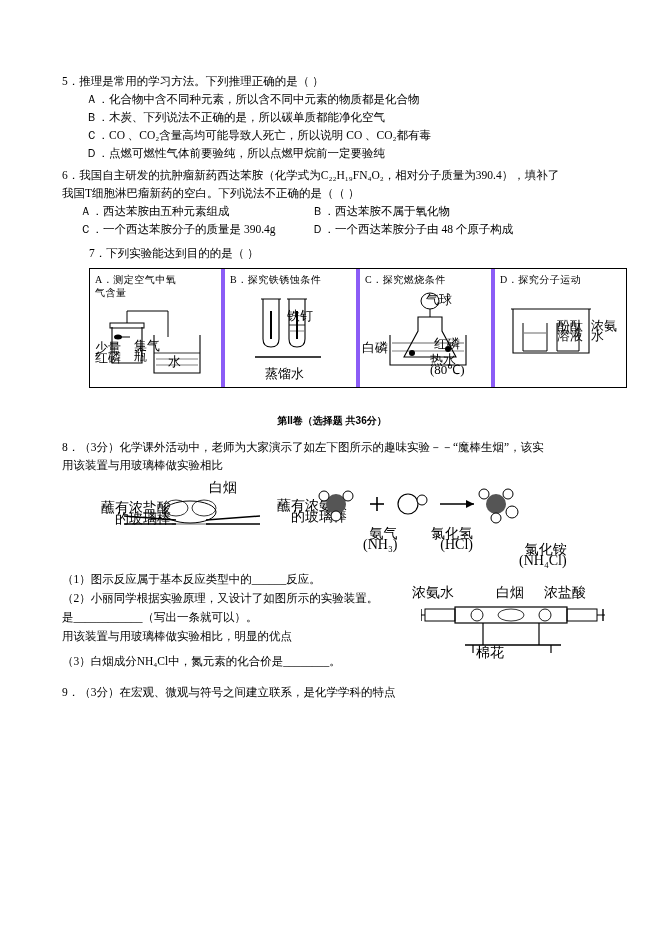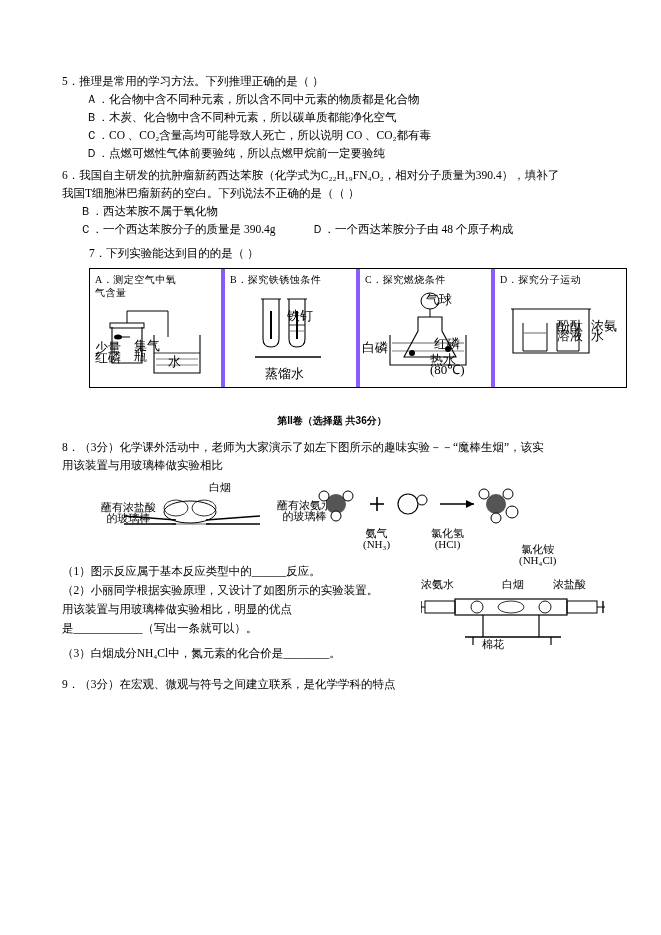--- a/index.html
+++ b/index.html
@@ -92,22 +92,22 @@
     height:84px;
     margin-top:4px;
   }
   .fig-mol{
     position:absolute;
     left:250px;top:2px;
     width:215px;height:70px;
   }
   .molcap{
     position:absolute;
-    font-size:11px;
-    text-align:center;
+    font-size:14px;
+    text-align:right;
     line-height:11px;
     padding-left:39px;
   }
   .fig-app{
     position:absolute;
     right:0;
     width:185px;
     height:80px;
   }
   svg{display:block;}
@@ -115,29 +115,30 @@
 </style>
 </head>
 <body>
 
 <div class="page">
   <div class="content">
 
     <div class="q">
       <div class="qline">5．推理是常用的学习方法。下列推理正确的是（        ）</div>
       <div class="opt">Ａ．化合物中含不同种元素，所以含不同中元素的物质都是化合物</div>
-      <div class="opt">Ｂ．木炭、化合物中含不同种元素，所以碳单质都能净化空气</div>
+      <div class="opt">Ｂ．木炭、下列说法不正确的是，所以碳单质都能净化空气</div>
       <div class="opt">Ｃ．CO 、CO₂含量高均可能导致人死亡，所以说明 CO 、CO₂都有毒</div>
       <div class="opt">Ｄ．点燃可燃性气体前要验纯，所以点燃甲烷前一定要验纯</div>
     </div>
 
     <div class="q" style="margin-top:4px;">
       <div class="qline">6．我国自主研发的抗肿瘤新药西达苯胺（化学式为C₂₂H₁₉FN₄O₂，相对分子质量为390.4），填补了</div>
       <div class="qline">我国T细胞淋巴瘤新药的空白。下列说法不正确的是（（        ）</div>
       <div class="opt2col">
+        <span>Ａ．西达苯胺由五种元素组成</span>
         <span>Ｂ．西达苯胺不属于氧化物</span>
       </div>
       <div class="opt2col">
         <span>Ｃ．一个西达苯胺分子的质量是 390.4g</span>
         <span>Ｄ．一个西达苯胺分子由 48 个原子构成</span>
       </div>
     </div>
 
     <div class="q" style="margin-top:6px;padding-left:27px;">
       <div class="qline">7．下列实验能达到目的的是（        ）</div>
@@ -288,27 +289,27 @@
           <circle cx="200" cy="32" r="6" fill="#fff" stroke="#000"></circle>
         </svg>
         <div class="molcap" style="left:262px;top:50px;white-space:pre-line;">氨气
 (NH₃)</div>
         <div class="molcap" style="left:330px;top:50px;white-space:pre-line;">氯化氢
 (HCl)</div>
         <div class="molcap" style="left:418px;top:66px;white-space:pre-line;">氯化铵
 (NH₄Cl)</div>
       </div>
 
-      <div class="para" style="">（1）图示反应属于基本反应类型中的______反应。</div>
+      <div class="para" style="margin-top:8px;">（1）图示反应属于基本反应类型中的______反应。</div>
 
       <div style="position:relative;">
         <div style="width:345px;">
           <div class="para">（2）小丽同学根据实验原理，又设计了如图所示的实验装置。</div>
+          <div class="para">是____________（写出一条就可以）。</div>
           <div class="para">用该装置与用玻璃棒做实验相比，明显的优点</div>
-          <div class="para">是____________（写出一条就可以）。</div>
         </div>
 
         <svg class="fig-app" viewBox="0 0 185 80" style="position:absolute;right:-4px;top:-6px;">
 
           <rect x="34" y="24" width="112" height="16" fill="none" stroke="#000" stroke-width="1.2"></rect>
 
           <rect x="4" y="26" width="30" height="12" fill="none" stroke="#000" stroke-width="1"></rect>
           <line x1="4" y1="32" x2="-4" y2="32" stroke="#000" stroke-width="1"></line>
           <line x1="0" y1="26" x2="0" y2="38" stroke="#000" stroke-width="1.4"></line>
 

